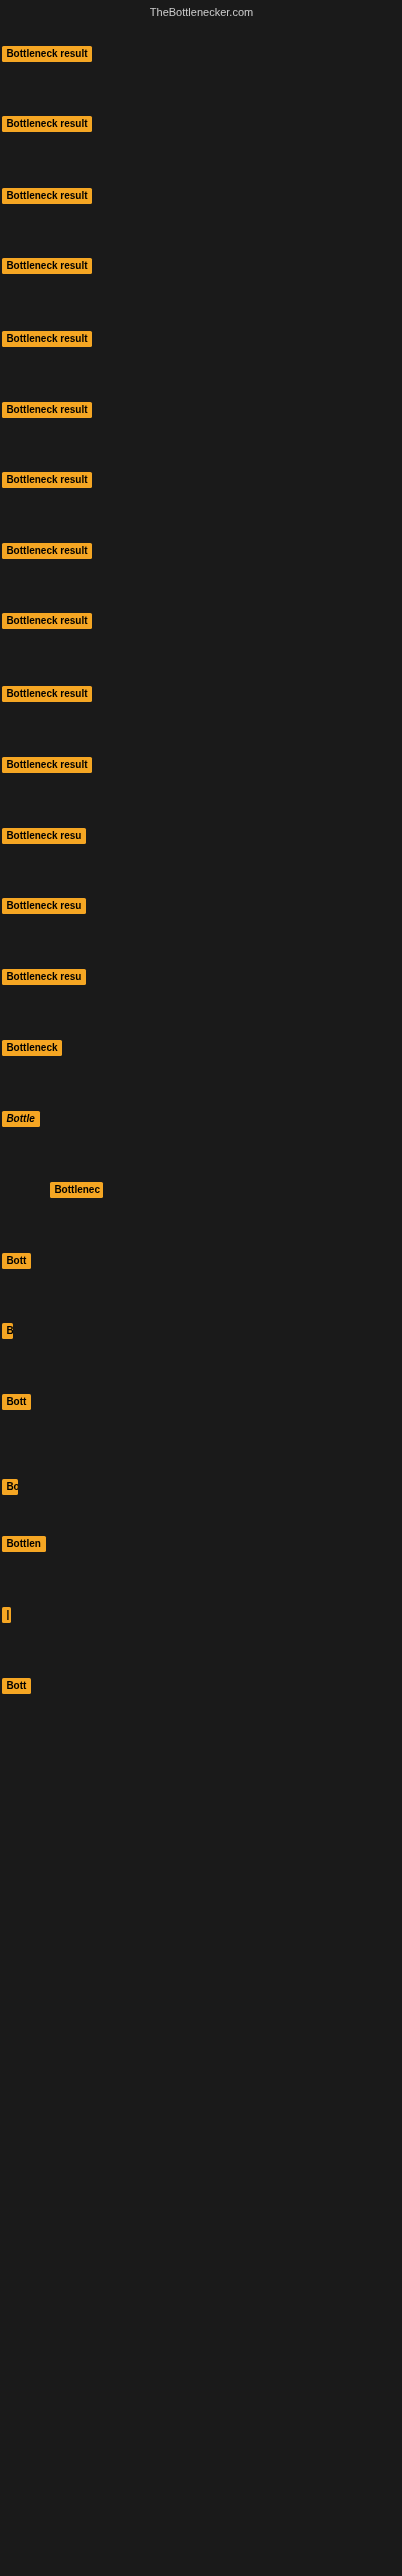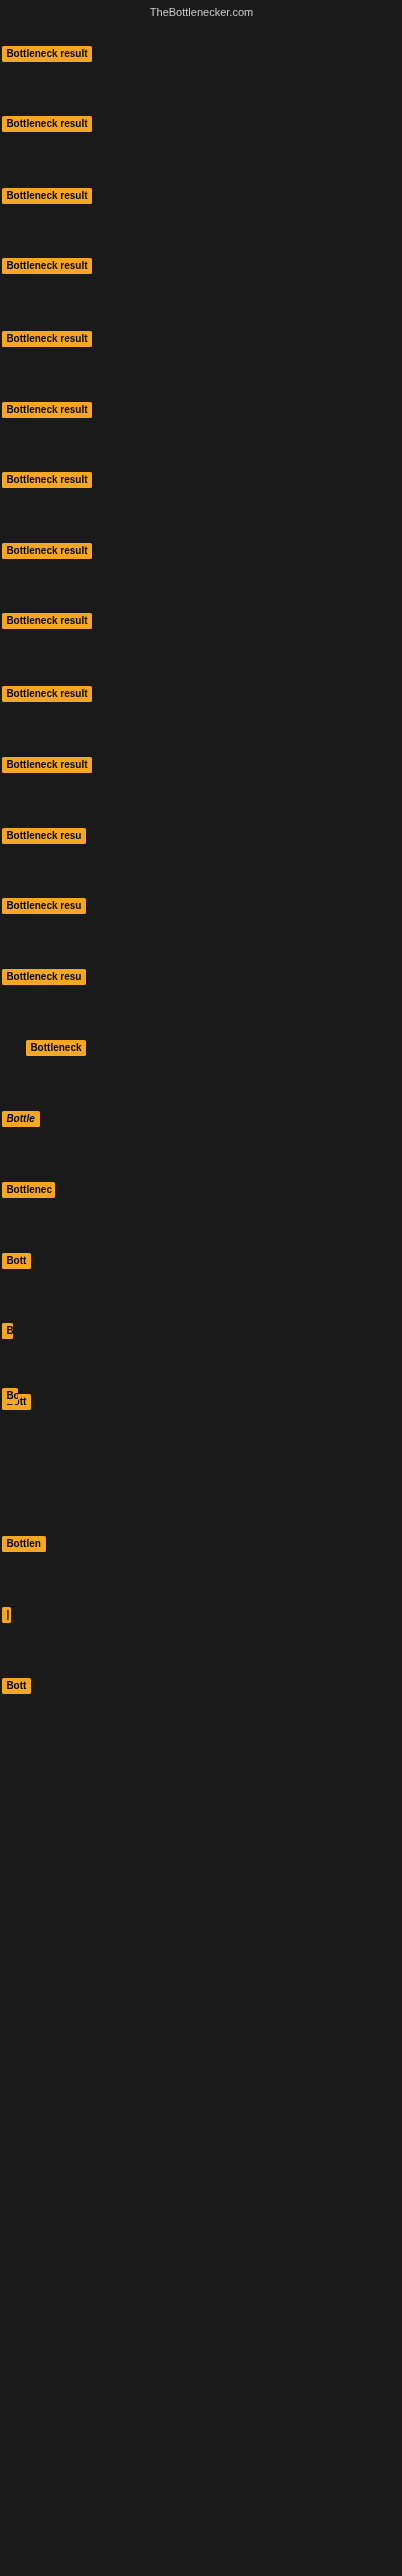--- a/index.html
+++ b/index.html
@@ -55,24 +55,24 @@
     <div class="badge-row" style="top: 331px;"><span class="badge" style="max-width: 97px;">Bottleneck result</span></div>
     <div class="badge-row" style="top: 402px;"><span class="badge" style="max-width: 97px;">Bottleneck result</span></div>
     <div class="badge-row" style="top: 472px;"><span class="badge" style="max-width: 97px;">Bottleneck result</span></div>
     <div class="badge-row" style="top: 543px;"><span class="badge" style="max-width: 97px;">Bottleneck result</span></div>
     <div class="badge-row" style="top: 613px;"><span class="badge" style="max-width: 97px;">Bottleneck result</span></div>
     <div class="badge-row" style="top: 686px;"><span class="badge" style="max-width: 97px;">Bottleneck result</span></div>
     <div class="badge-row" style="top: 757px;"><span class="badge" style="max-width: 97px;">Bottleneck result</span></div>
     <div class="badge-row" style="top: 828px;"><span class="badge" style="max-width: 85px;">Bottleneck resu</span></div>
     <div class="badge-row" style="top: 898px;"><span class="badge" style="max-width: 85px;">Bottleneck resu</span></div>
     <div class="badge-row" style="top: 969px;"><span class="badge" style="max-width: 85px;">Bottleneck resu</span></div>
-    <div class="badge-row" style="top: 1040px; margin-left: 24px;"><span class="badge" style="max-width: 60px;">Bottleneck</span></div>
+    <div class="badge-row" style="top: 1040px;"><span class="badge" style="max-width: 60px;">Bottleneck</span></div>
     <div class="badge-row" style="top: 1111px; font-style: italic;"><span class="badge" style="max-width: 39px;">Bottle</span></div>
-    <div class="badge-row" style="top: 1182px;"><span class="badge" style="max-width: 53px;">Bottlenec</span></div>
+    <div class="badge-row" style="top: 1182px;"><span class="badge" style="max-width: 53px; margin-left: 48px;">Bottlenec</span></div>
     <div class="badge-row" style="top: 1253px;"><span class="badge" style="max-width: 29px;">Bott</span></div>
     <div class="badge-row" style="top: 1323px;"><span class="badge" style="max-width: 11.3px;">B</span></div>
     <div class="badge-row" style="top: 1394px;"><span class="badge" style="max-width: 29px;">Bott</span></div>
-    <div class="badge-row" style="top: 1388px;"><span class="badge" style="max-width: 16px;">Bo</span></div>
+    <div class="badge-row" style="top: 1479px;"><span class="badge" style="max-width: 16px;">Bo</span></div>
     <div class="badge-row" style="top: 1536px;"><span class="badge" style="max-width: 44px;">Bottlen</span></div>
     <div class="badge-row" style="top: 1607px;"><span class="badge" style="max-width: 6.4px;">|</span></div>
     <div class="badge-row" style="top: 1678px;"><span class="badge" style="max-width: 29px;">Bott</span></div>
   </div>
 
 
 </body></html>

